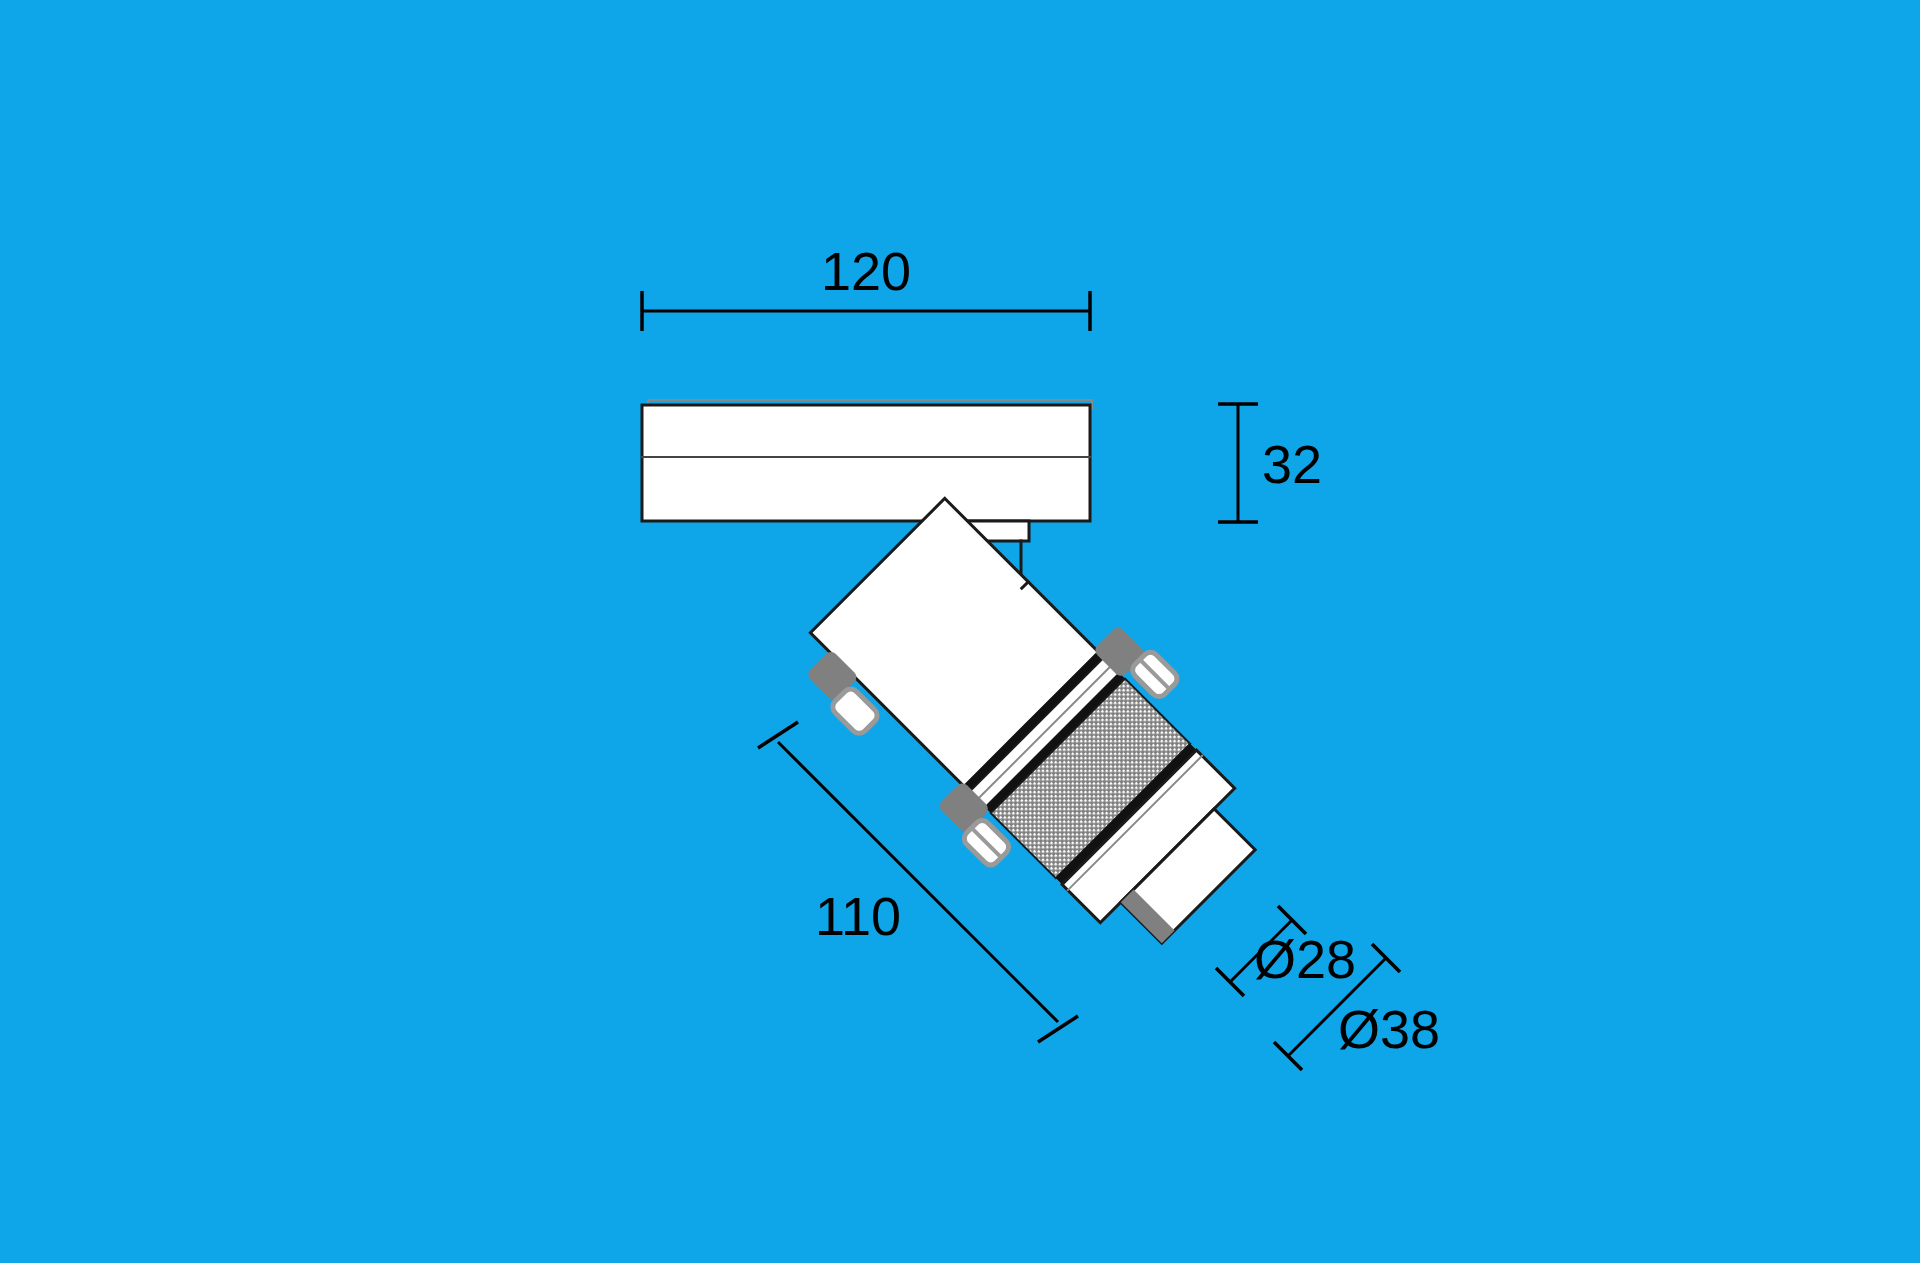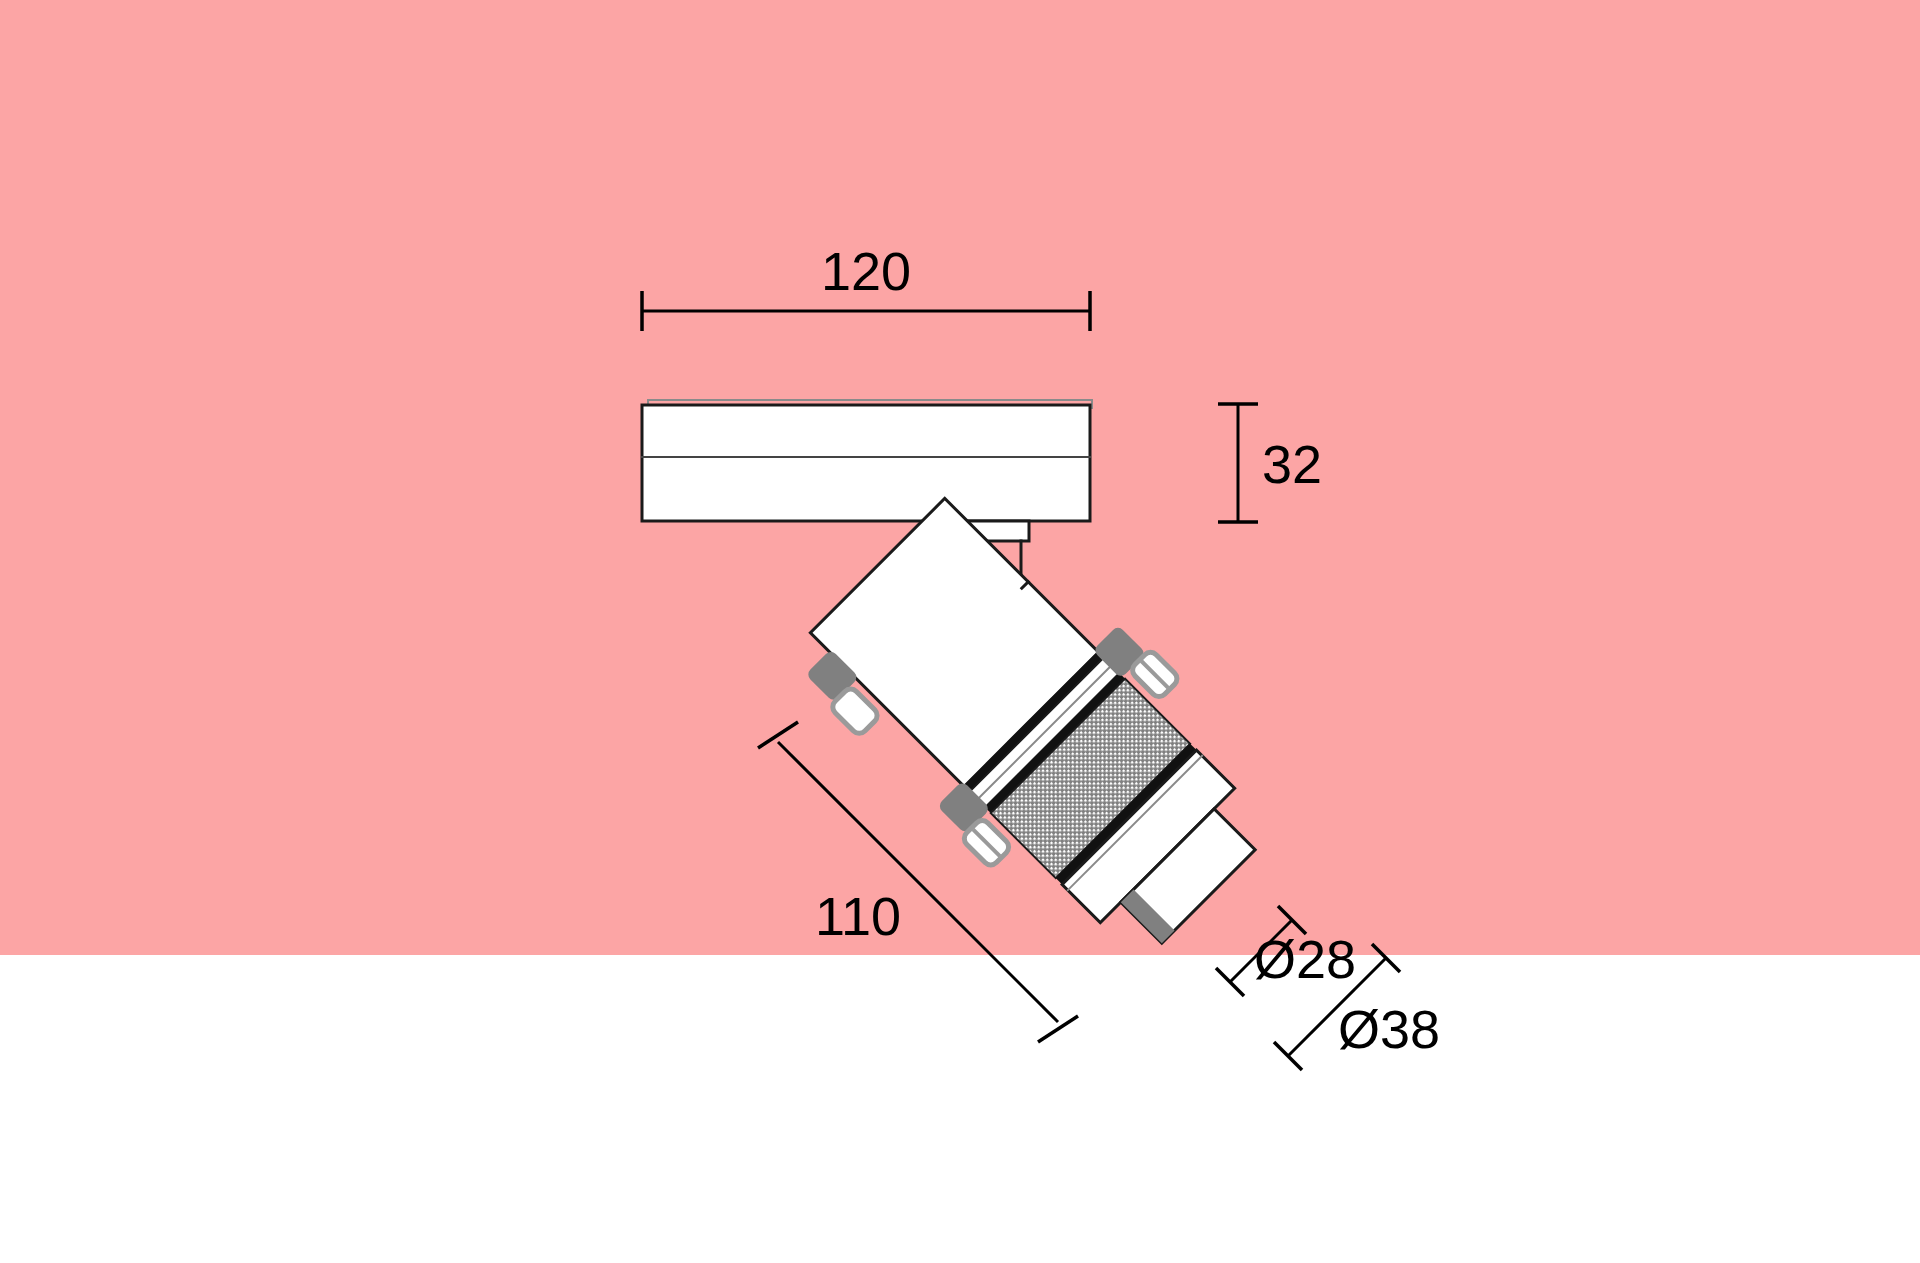--- a/index.html
+++ b/index.html
@@ -9,22 +9,22 @@
   }
   body {
     width: 1920px;
     height: 1263px;
     font-family: "Liberation Sans", sans-serif;
     overflow: hidden;
   }
   #drawing-root {
     position: relative;
     width: 1920px;
-    height: 955px;
-    background: #fca5a5;
+    height: 1263px;
+    background: #0ea5e9;
   }
   svg.tech-drawing {
     display: block;
     width: 1920px;
     height: 1263px;
   }
   .dim-text {
     font-family: "Liberation Sans", sans-serif;
     font-size: 54px;
     fill: #000000;

